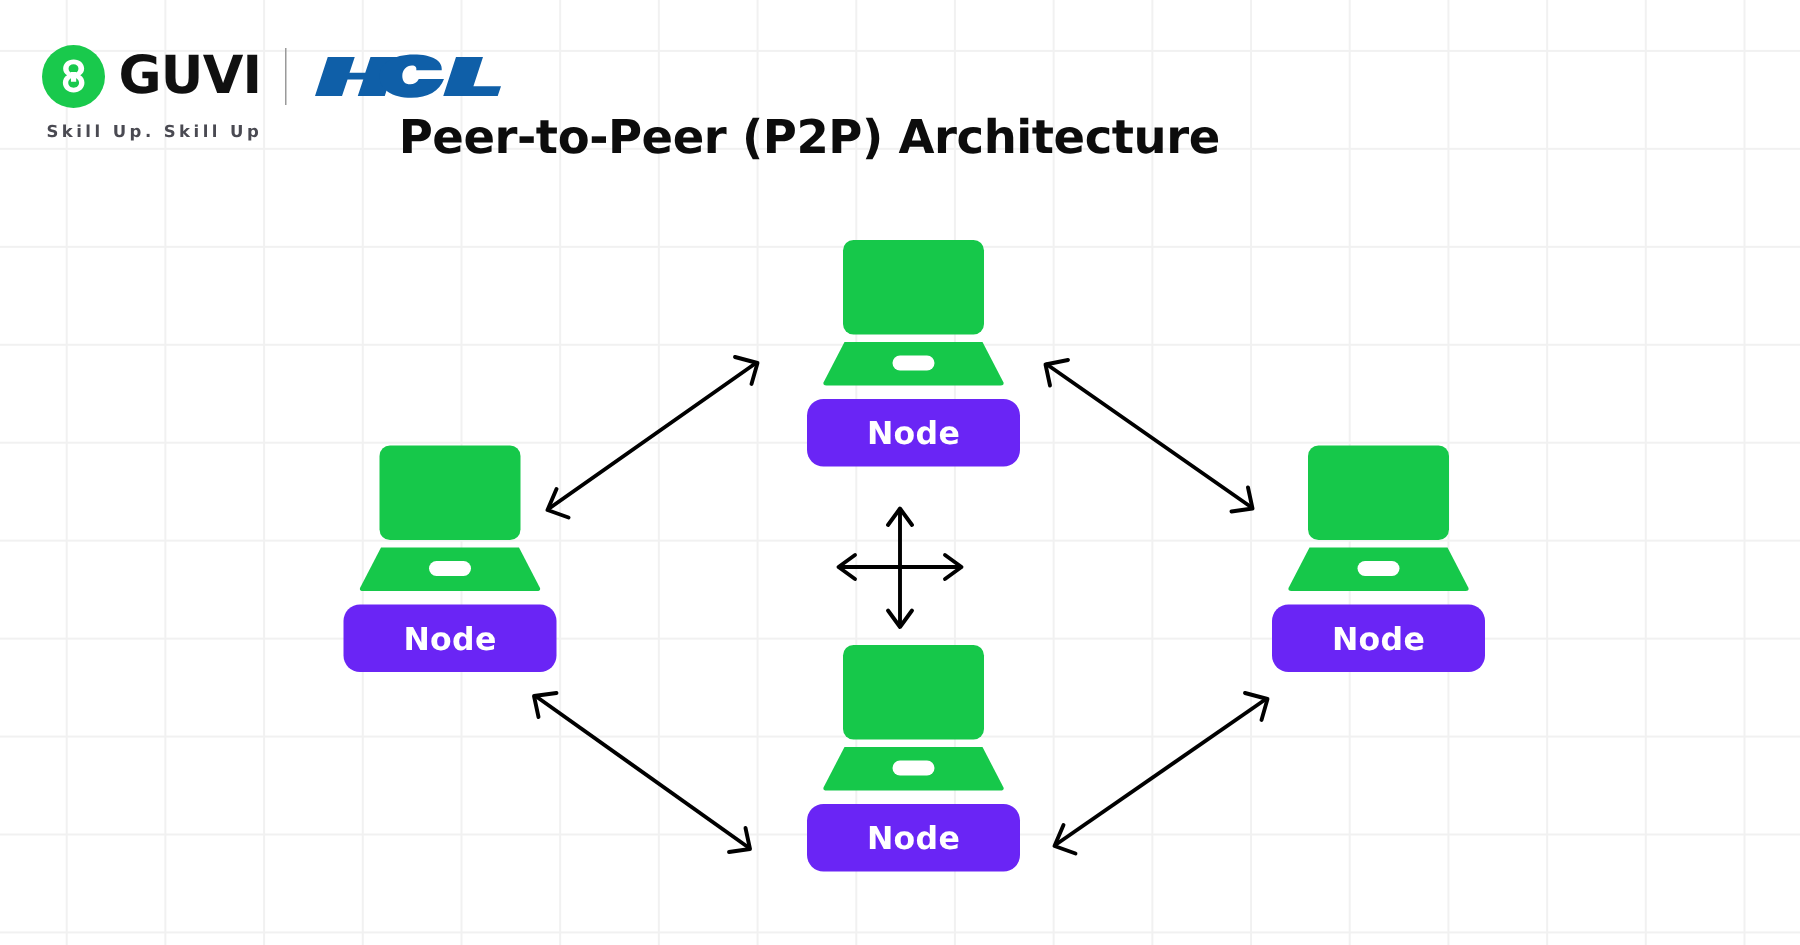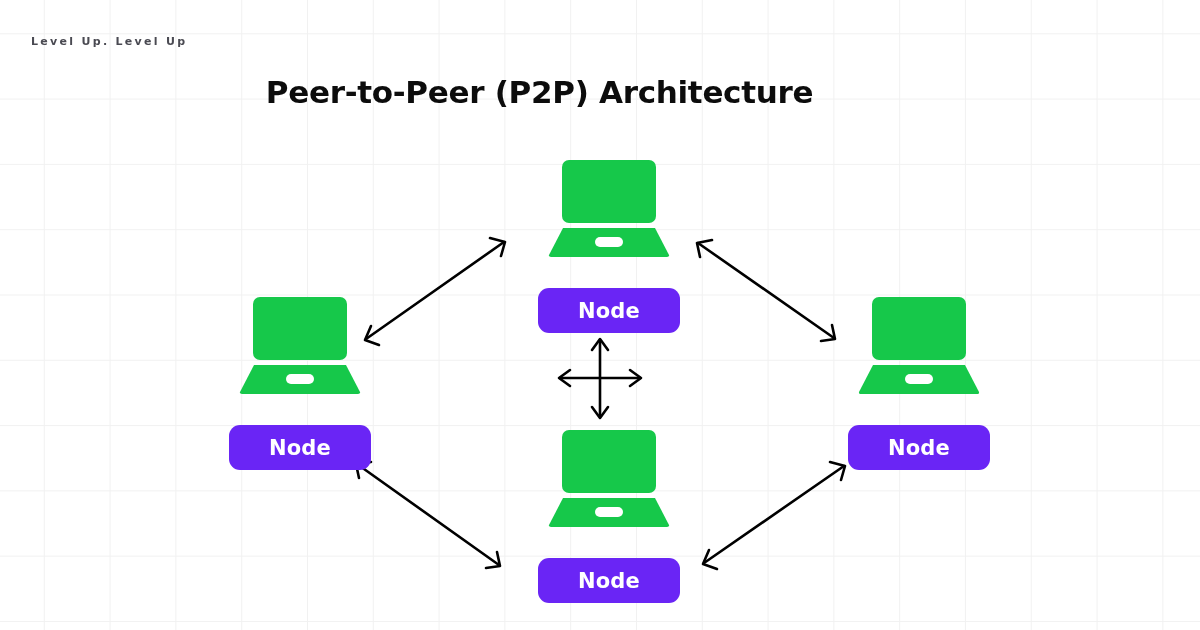--- a/index.html
+++ b/index.html
@@ -114,21 +114,21 @@
     display: flex;
     flex-direction: column;
     align-items: center;
   }
   .laptop {
     width: 124px;
     height: 102px;
     display: block;
   }
   .node-badge {
-    margin-top: 28px;
+    margin-top: 6px;
     min-width: 142px;
     height: 45px;
     border-radius: 11px;
     display: flex;
     align-items: center;
     justify-content: center;
     font-family: "DejaVu Sans", sans-serif;
     font-size: 21px;
     font-weight: 700;
     color: #ffffff;
@@ -143,22 +143,61 @@
   #node-bottom { left: 538px; top: 428px; }
 </style>
 </head>
 <body>
 
 <div id="canvas">
 
   <div id="grid"></div>
 
   <div id="brand">
-
-    <div id="tagline">Level Up. Level Up</div>
+    <div id="brand-row">
+
+      <span class="guvi-mark">
+        <svg width="42" height="42" viewBox="0 0 42 42" aria-hidden="true">
+          <circle cx="21" cy="21" r="21" fill="#19C94C"></circle>
+          <path d="M21.0 9.6 c-4.0 0 -6.9 2.6 -6.9 6.0 c0 2.0 1.0 3.6 2.6 4.6
+                   c-1.7 1.0 -2.8 2.8 -2.8 5.0 c0 3.7 3.1 6.4 7.2 6.4
+                   c4.1 0 7.2 -2.7 7.2 -6.4 c0 -2.2 -1.1 -4.0 -2.8 -5.0
+                   c1.6 -1.0 2.6 -2.6 2.6 -4.6 c0 -3.4 -2.9 -6.0 -6.9 -6.0 z
+                   M21.0 12.9 c1.9 0 3.3 1.2 3.3 2.9 c0 1.7 -1.4 2.9 -3.3 2.9
+                   c-1.9 0 -3.3 -1.2 -3.3 -2.9 c0 -1.7 1.4 -2.9 3.3 -2.9 z
+                   M21.1 21.9 c2.1 0 3.6 1.4 3.6 3.3 c0 1.9 -1.5 3.3 -3.6 3.3
+                   c-2.1 0 -3.6 -1.4 -3.6 -3.3 c0 -1.9 1.5 -3.3 3.6 -3.3 z" fill="#ffffff"></path>
+          <rect x="19.3" y="18.0" width="3.5" height="6.5" fill="#ffffff"></rect>
+        </svg>
+      </span>
+
+      <span class="guvi-word">GUVI</span>
+
+      <span class="brand-divider"></span>
+
+      <span class="hcl-mark">
+        <svg width="132" height="34" viewBox="0 0 132 34" aria-hidden="true">
+          <g fill="#0F5FA8">
+
+            <path d="M12.5 4 L30.5 4 L27.0 14.5 L37.5 14.5 L41.0 4 L59.0 4
+                     L50.5 30 L32.5 30 L36.2 19.0 L25.7 19.0 L22.0 30 L4.0 30 Z"></path>
+
+            <path d="M88.5 12.8 L71.5 12.8 C71.9 10.9 70.9 9.6 68.6 9.6
+                     C65.0 9.6 62.2 12.6 62.2 16.6 C62.2 20.1 64.1 22.2 67.4 22.2
+                     C70.0 22.2 71.9 21.1 73.2 18.6 L90.0 18.6
+                     C87.0 26.5 79.3 31.2 68.2 31.2 C55.4 31.2 47.0 25.5 47.0 16.8
+                     C47.0 8.0 56.2 2.3 69.8 2.3 C81.9 2.3 89.2 6.3 88.5 12.8 Z"></path>
+
+            <path d="M98.0 4 L116.0 4 L109.6 23.5 L128.0 23.5 L125.8 30 L89.5 30 Z"></path>
+          </g>
+        </svg>
+      </span>
+    </div>
+
+    <div id="tagline">Skill Up. Skill Up</div>
   </div>
 
   <div id="page-title">Peer-to-Peer (P2P) Architecture</div>
 
   <svg id="arrows" width="1200" height="630" viewBox="0 0 1200 630">
 
     <g stroke="#000000" stroke-width="2.6" fill="none" stroke-linecap="round">
       <line x1="366" y1="339" x2="504" y2="242"></line>
       <polyline points="371,326 365,340 379,345" stroke-linejoin="round"></polyline>
       <polyline points="490,238 505,242 501,256" stroke-linejoin="round"></polyline>

